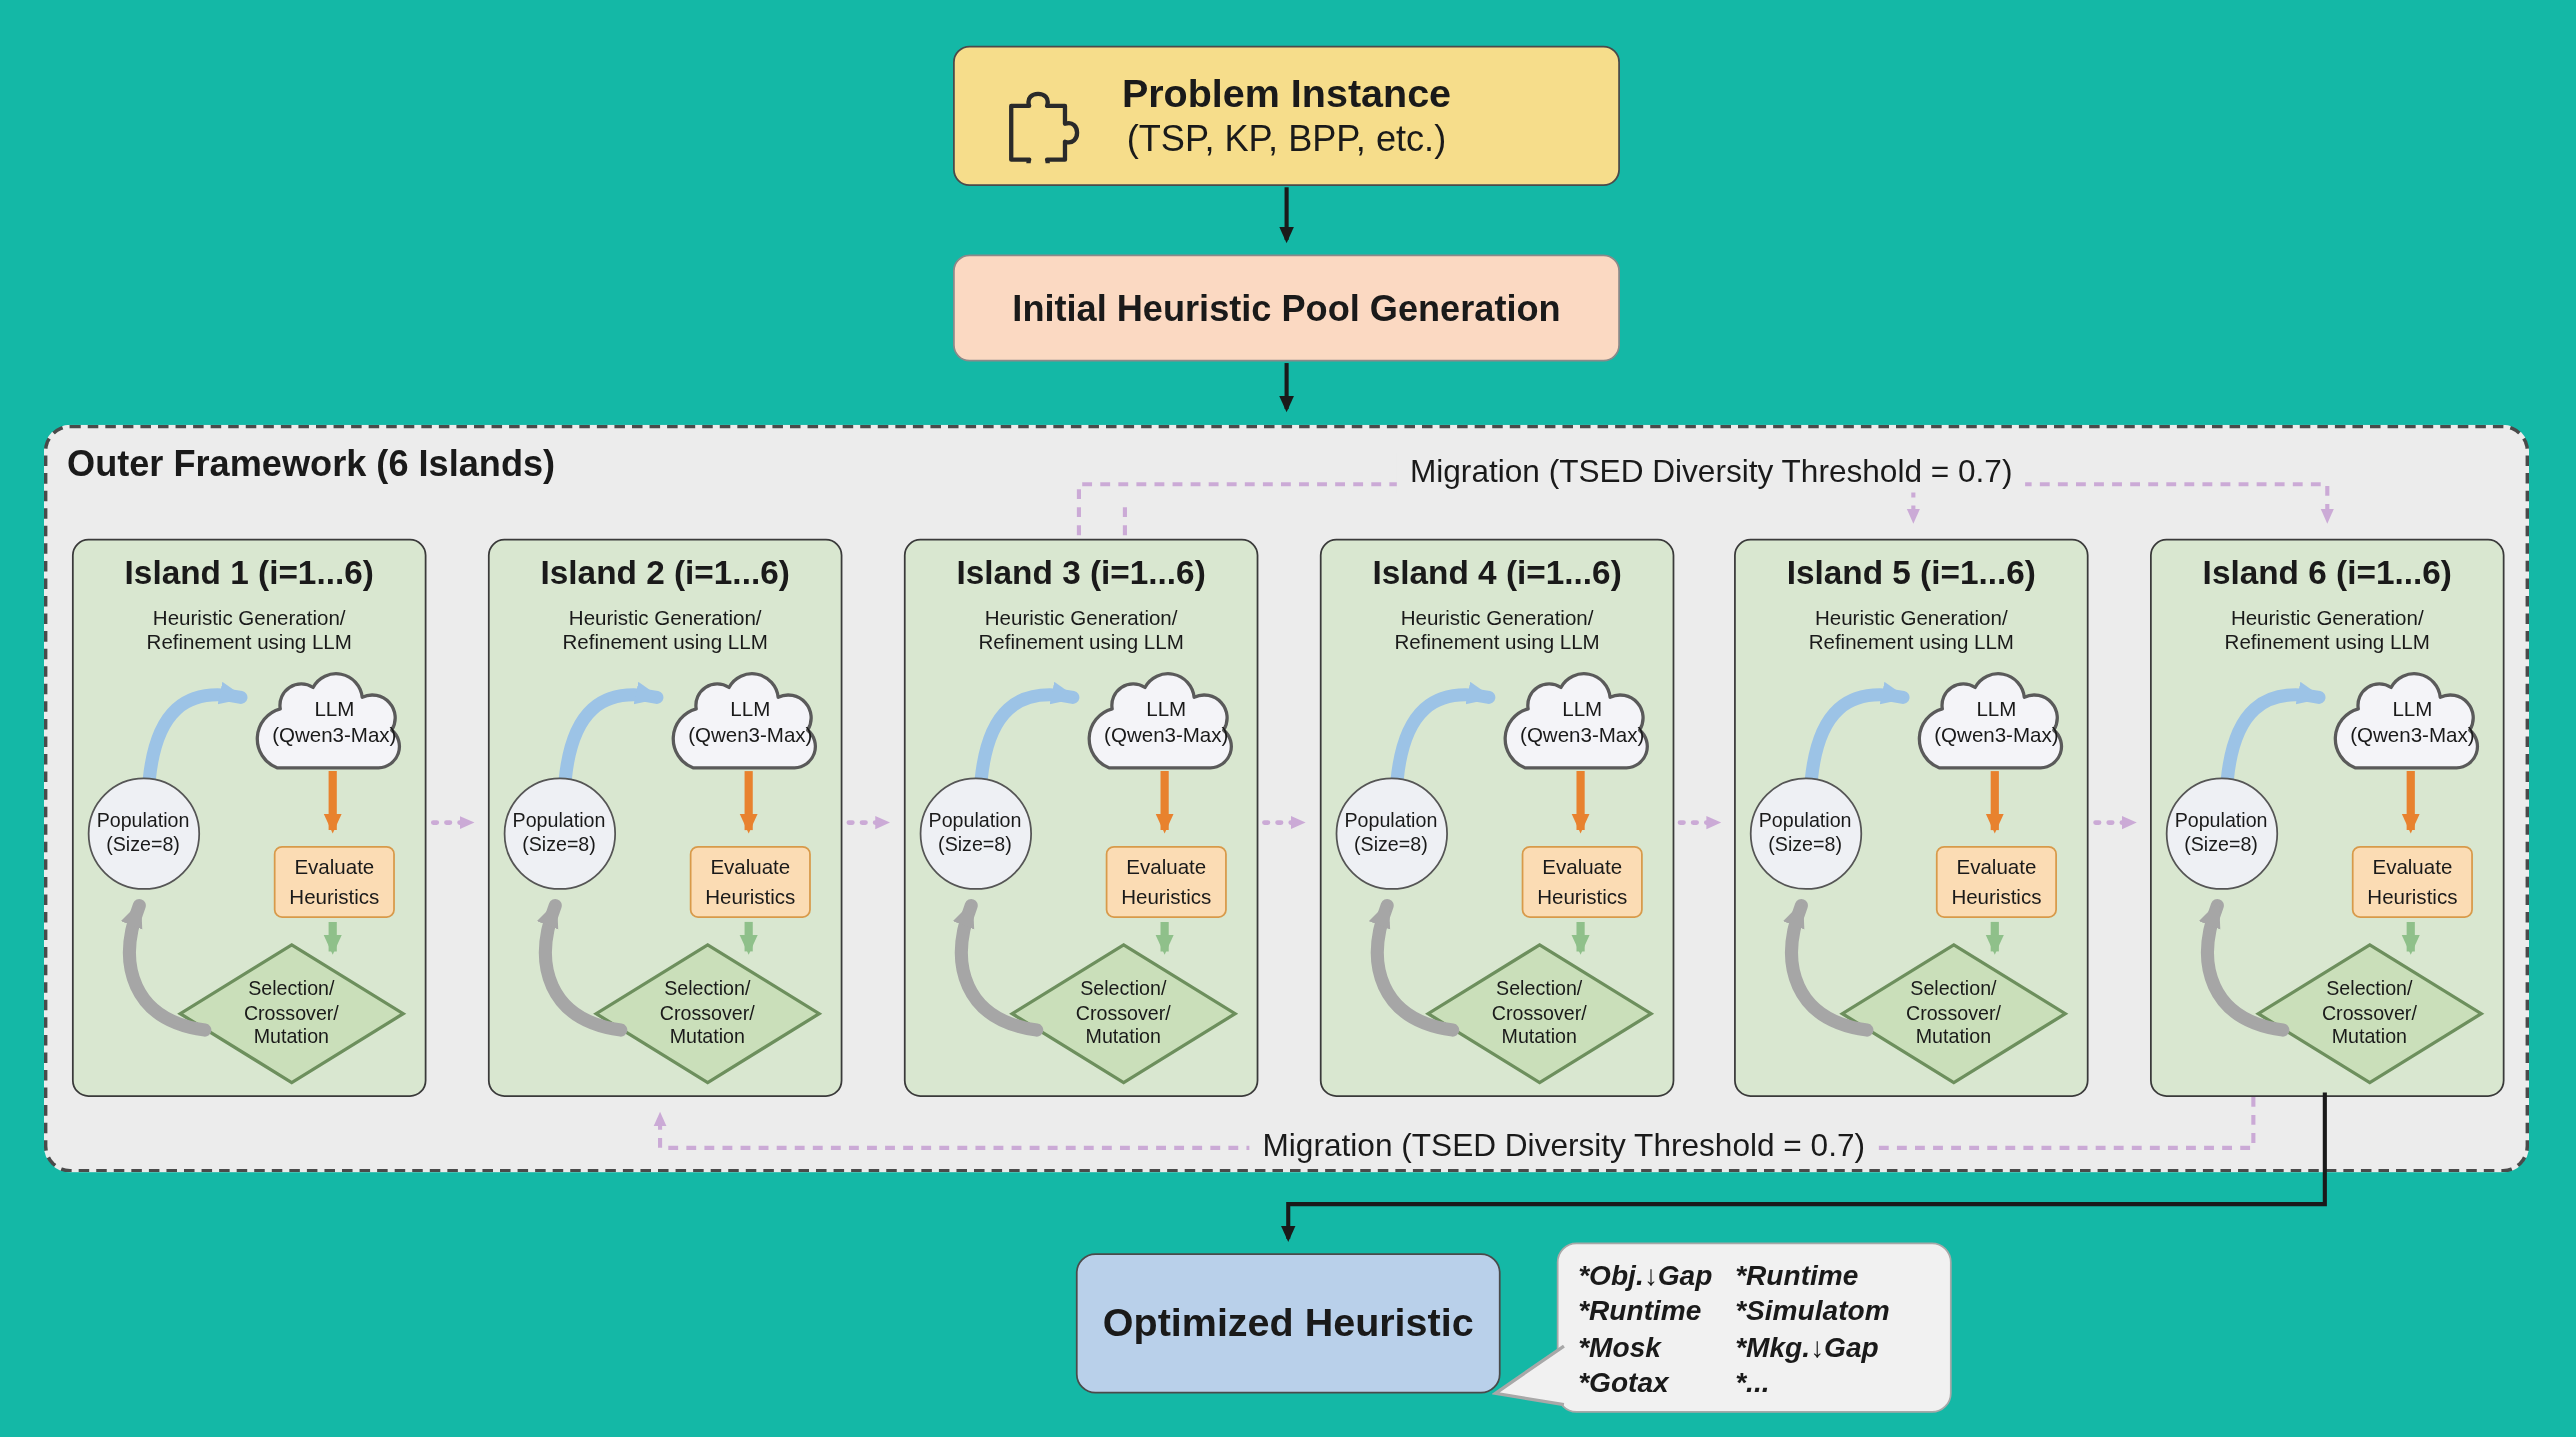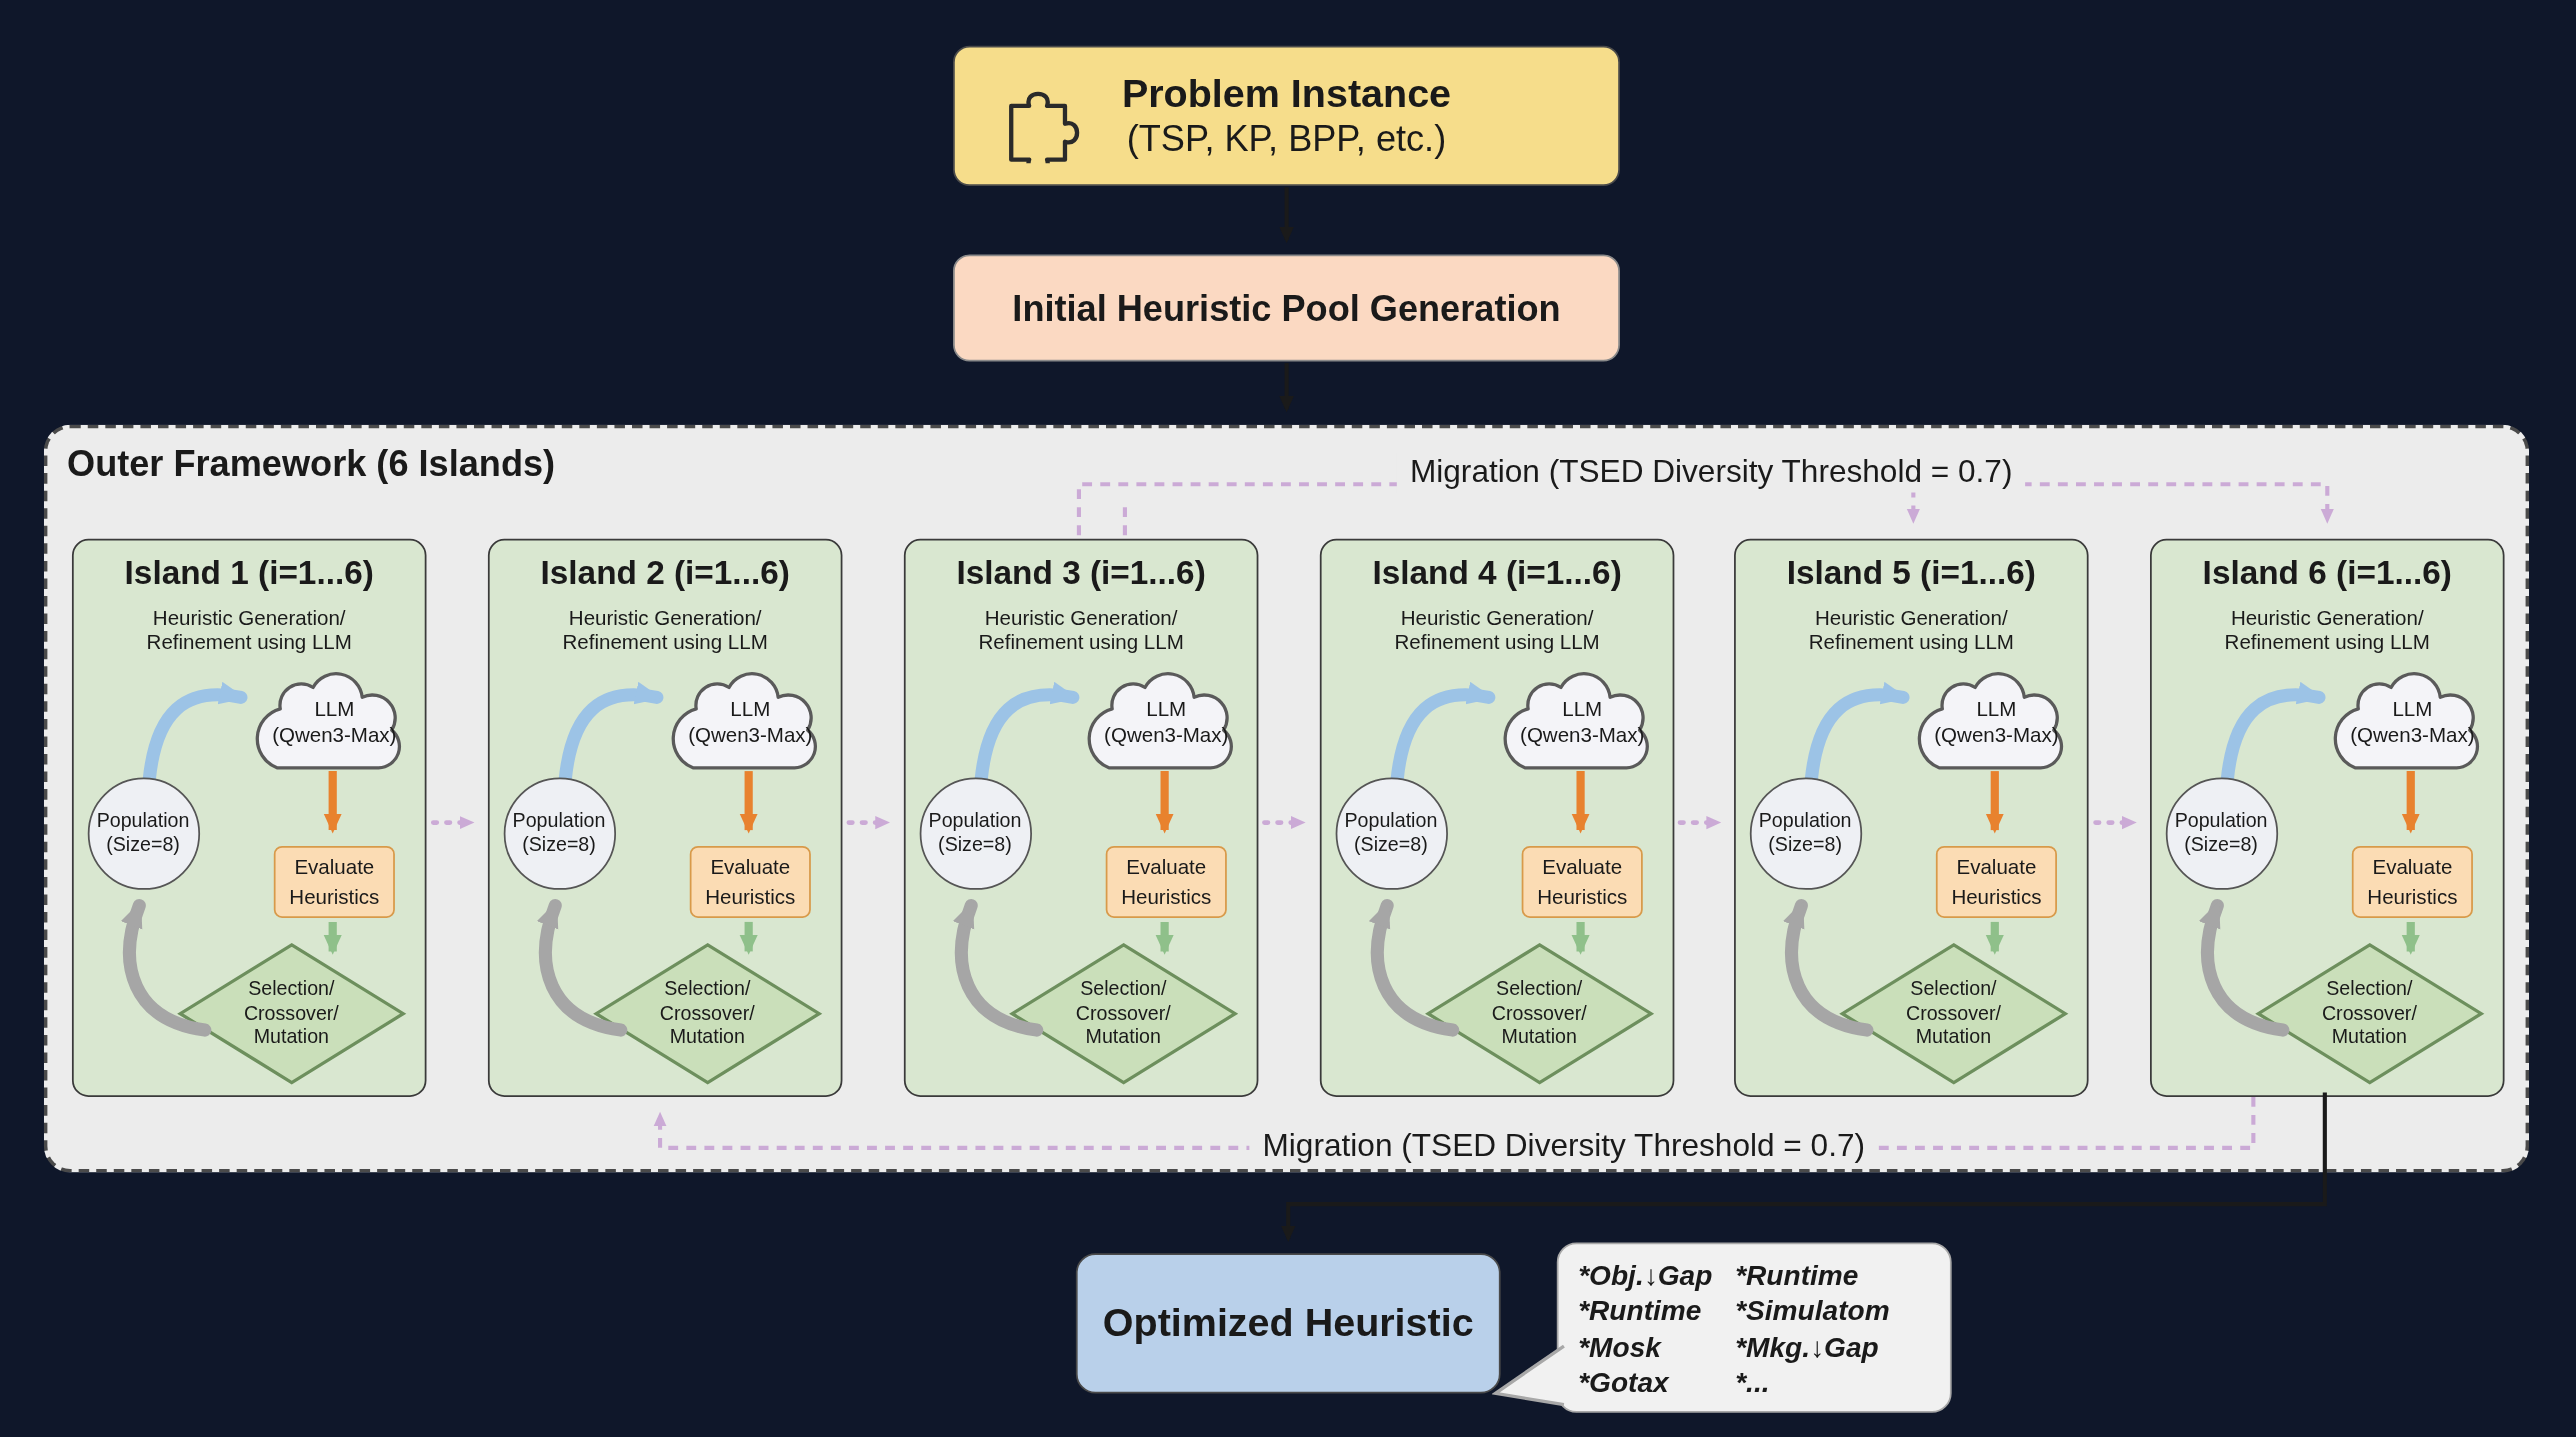--- a/index.html
+++ b/index.html
@@ -1,18 +1,18 @@
 <!DOCTYPE html>
 <html style="font-size:15px"><head>
 <meta charset="utf-8">
 <style>
   html,body { margin:0; padding:0; }
   .viewport {
     width:2576px; height:1438px; overflow:hidden; position:relative;
-    background:#0f172a;
+    background:#14b8a6;
     text-decoration:underline;
   }
   .canvas {
     width:1468px; height:819px; position:relative;
     transform:scale(1.7551); transform-origin:0 0;
     font-family:"Liberation Sans", sans-serif; color:#1a1a1a;
   }
   .pre { white-space:pre-line; }
 
   

